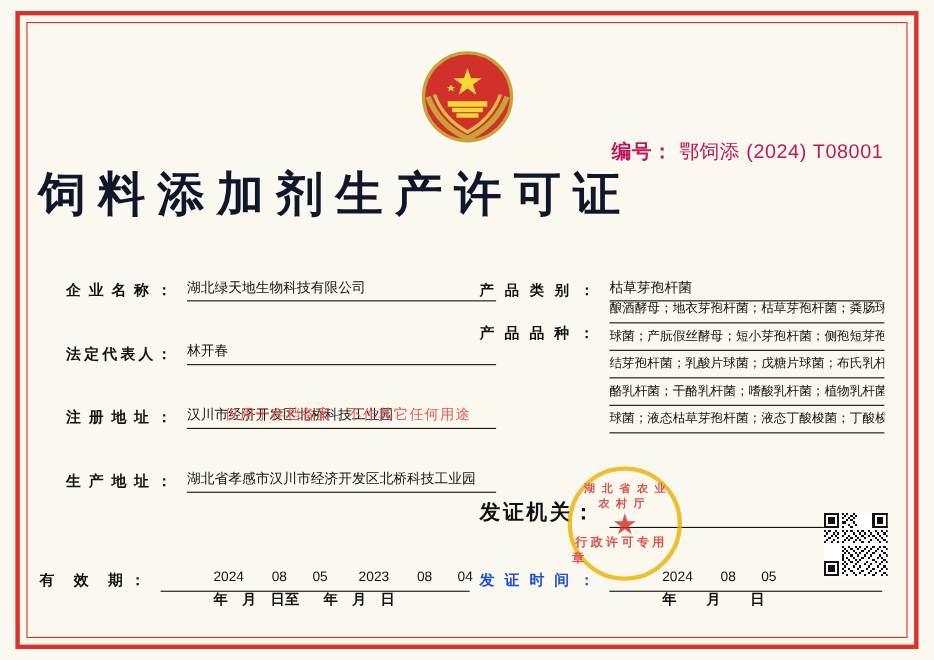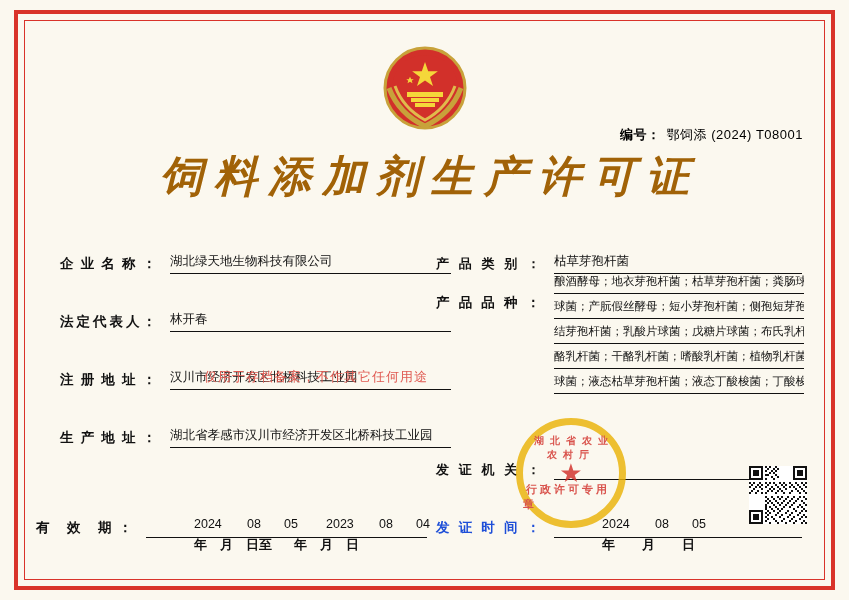--- a/index.html
+++ b/index.html
@@ -55,45 +55,43 @@
     width: 92px;
     height: 92px;
   }
   .emblem svg { display: block; }
 
   
   .serial {
     position: absolute;
     right: 22px;
     top: 106px;
-    font-size: 13px;
-    color: #000000;
+    font-size: 18px;
+    color: #be185d;
     white-space: nowrap;
     letter-spacing: 0.5px;
     margin-left: 40px;
   }
   .serial .serial-label {
     font-weight: bold;
     margin-right: 6px;
   }
 
   
   .title {
     position: absolute;
     left: 0;
     right: 0;
     top: 128px;
-    text-align: center;
     font-family: "Liberation Serif", serif;
     font-weight: bold;
     font-size: 43px;
     letter-spacing: 11px;
-    color: #a16207;
+    color: #0f172a;
     text-indent: 11px;
-    font-style: italic;
   }
 
   
   .fields {
     position: absolute;
     left: 0;
     right: 0;
     top: 196px;
     bottom: 0;
   }
@@ -189,21 +187,21 @@
     padding-bottom: 4px;
     margin-bottom: 5px;
     white-space: nowrap;
     overflow: hidden;
   }
 
   
   .rrow-auth { position: relative; height: 52px; }
   .rrow-auth .rlabel {
     position: absolute; left: 0; width: 104px; bottom: 1px;
-    font-size: 13px; font-weight: bold; color: #111;
+    font-size: 19px; font-weight: bold; color: #111;
     text-align: justify; text-align-last: justify;
   }
   .rrow-auth .rline {
     position: absolute; left: 118px; right: 4px; bottom: 0;
     border-bottom: 1px solid #111; height: 20px;
   }
 
   
   .date-row {
     position: absolute;
@@ -275,21 +273,21 @@
     font-weight: bold;
   }
 
   
   .seal {
     position: absolute;
     left: 492px;
     bottom: 52px;
     width: 96px;
     height: 96px;
-    border: 7px solid #eab308;
+    border: 4px solid #eab308;
     border-radius: 50%;
     opacity: 0.82;
     color: #d2302a;
     pointer-events: none;
   }
   .seal-star {
     position: absolute;
     left: 50%;
     top: 50%;
     transform: translate(-50%, -50%);

